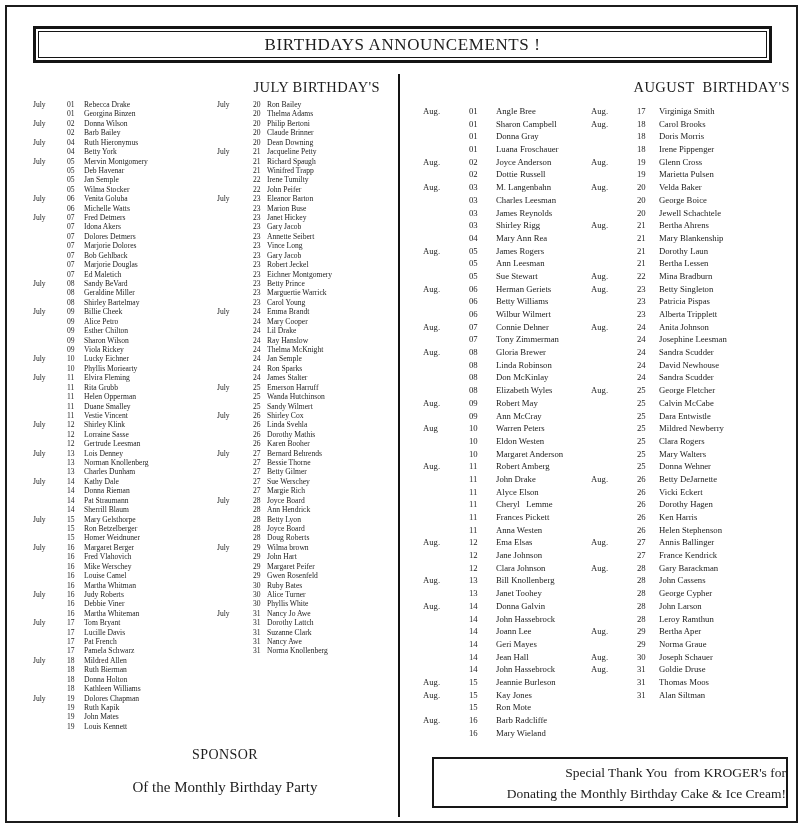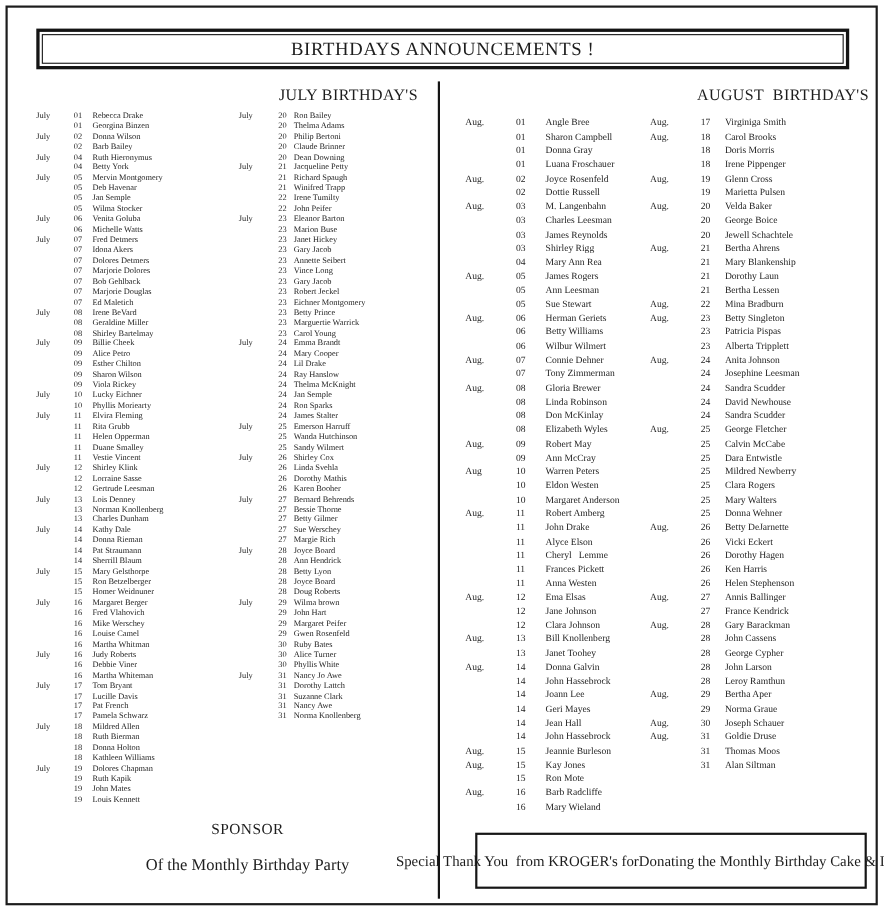--- a/index.html
+++ b/index.html
@@ -45,21 +45,21 @@
   .aug2 { left:591px; }  .aug2 .m { width:46px; } .aug2 .d { width:22px; }
   .m, .d, .n { display:inline-block; white-space:pre; }
   .sponsor {
     position:absolute; left:40px; top:747px; width:370px; text-align:center;
   }
   .sponsor-line1 { font-size:14px; letter-spacing:0.4px; }
   .sponsor-line2 { font-size:15px; margin-top:16px; }
   .thanks-box {
     position:absolute; left:432px; top:757px; width:356px; height:51px;
     border:2px solid #161616; box-sizing:border-box; background:#fff;
-    display:flex; flex-direction:row; align-items:center; justify-content:center;
+    display:flex; flex-direction:column; align-items:flex-end; justify-content:center;
     font-size:13.5px; line-height:21px; text-align:center; white-space:pre;
   }
 </style>
 </head>
 <body>
 
 <div class="frame"></div>
 
 <div class="title-box">
   <div class="title-inner">BIRTHDAYS ANNOUNCEMENTS !</div>
@@ -83,21 +83,21 @@
     <div class="row"><span class="m"></span><span class="d">05</span><span class="n">Wilma Stocker</span></div>
     <div class="row"><span class="m">July</span><span class="d">06</span><span class="n">Venita Goluba</span></div>
     <div class="row"><span class="m"></span><span class="d">06</span><span class="n">Michelle Watts</span></div>
     <div class="row"><span class="m">July</span><span class="d">07</span><span class="n">Fred Detmers</span></div>
     <div class="row"><span class="m"></span><span class="d">07</span><span class="n">Idona Akers</span></div>
     <div class="row"><span class="m"></span><span class="d">07</span><span class="n">Dolores Detmers</span></div>
     <div class="row"><span class="m"></span><span class="d">07</span><span class="n">Marjorie Dolores</span></div>
     <div class="row"><span class="m"></span><span class="d">07</span><span class="n">Bob Gehlback</span></div>
     <div class="row"><span class="m"></span><span class="d">07</span><span class="n">Marjorie Douglas</span></div>
     <div class="row"><span class="m"></span><span class="d">07</span><span class="n">Ed Maletich</span></div>
-    <div class="row"><span class="m">July</span><span class="d">08</span><span class="n">Irene BeVard</span></div>
+    <div class="row"><span class="m">July</span><span class="d">08</span><span class="n">Sandy BeVard</span></div>
     <div class="row"><span class="m"></span><span class="d">08</span><span class="n">Geraldine Miller</span></div>
     <div class="row"><span class="m"></span><span class="d">08</span><span class="n">Shirley Bartelmay</span></div>
     <div class="row"><span class="m">July</span><span class="d">09</span><span class="n">Billie Cheek</span></div>
     <div class="row"><span class="m"></span><span class="d">09</span><span class="n">Alice Petro</span></div>
     <div class="row"><span class="m"></span><span class="d">09</span><span class="n">Esther Chilton</span></div>
     <div class="row"><span class="m"></span><span class="d">09</span><span class="n">Sharon Wilson</span></div>
     <div class="row"><span class="m"></span><span class="d">09</span><span class="n">Viola Rickey</span></div>
     <div class="row"><span class="m">July</span><span class="d">10</span><span class="n">Lucky Eichner</span></div>
     <div class="row"><span class="m"></span><span class="d">10</span><span class="n">Phyllis Moriearty</span></div>
     <div class="row"><span class="m">July</span><span class="d">11</span><span class="n">Elvira Fleming</span></div>
@@ -198,21 +198,21 @@
     <div class="row"><span class="m"></span><span class="d">31</span><span class="n">Dorothy Lattch</span></div>
     <div class="row"><span class="m"></span><span class="d">31</span><span class="n">Suzanne Clark</span></div>
     <div class="row"><span class="m"></span><span class="d">31</span><span class="n">Nancy Awe</span></div>
     <div class="row"><span class="m"></span><span class="d">31</span><span class="n">Norma Knollenberg</span></div>
   </div>
 <div class="list aug1">
     <div class="row"><span class="m">Aug.</span><span class="d">01</span><span class="n">Angle Bree</span></div>
     <div class="row"><span class="m"></span><span class="d">01</span><span class="n">Sharon Campbell</span></div>
     <div class="row"><span class="m"></span><span class="d">01</span><span class="n">Donna Gray</span></div>
     <div class="row"><span class="m"></span><span class="d">01</span><span class="n">Luana Froschauer</span></div>
-    <div class="row"><span class="m">Aug.</span><span class="d">02</span><span class="n">Joyce Rosenfeld</span></div>
+    <div class="row"><span class="m">Aug.</span><span class="d">02</span><span class="n">Joyce Anderson</span></div>
     <div class="row"><span class="m"></span><span class="d">02</span><span class="n">Dottie Russell</span></div>
     <div class="row"><span class="m">Aug.</span><span class="d">03</span><span class="n">M. Langenbahn</span></div>
     <div class="row"><span class="m"></span><span class="d">03</span><span class="n">Charles Leesman</span></div>
     <div class="row"><span class="m"></span><span class="d">03</span><span class="n">James Reynolds</span></div>
     <div class="row"><span class="m"></span><span class="d">03</span><span class="n">Shirley Rigg</span></div>
     <div class="row"><span class="m"></span><span class="d">04</span><span class="n">Mary Ann Rea</span></div>
     <div class="row"><span class="m">Aug.</span><span class="d">05</span><span class="n">James Rogers</span></div>
     <div class="row"><span class="m"></span><span class="d">05</span><span class="n">Ann Leesman</span></div>
     <div class="row"><span class="m"></span><span class="d">05</span><span class="n">Sue Stewart</span></div>
     <div class="row"><span class="m">Aug.</span><span class="d">06</span><span class="n">Herman Geriets</span></div>

